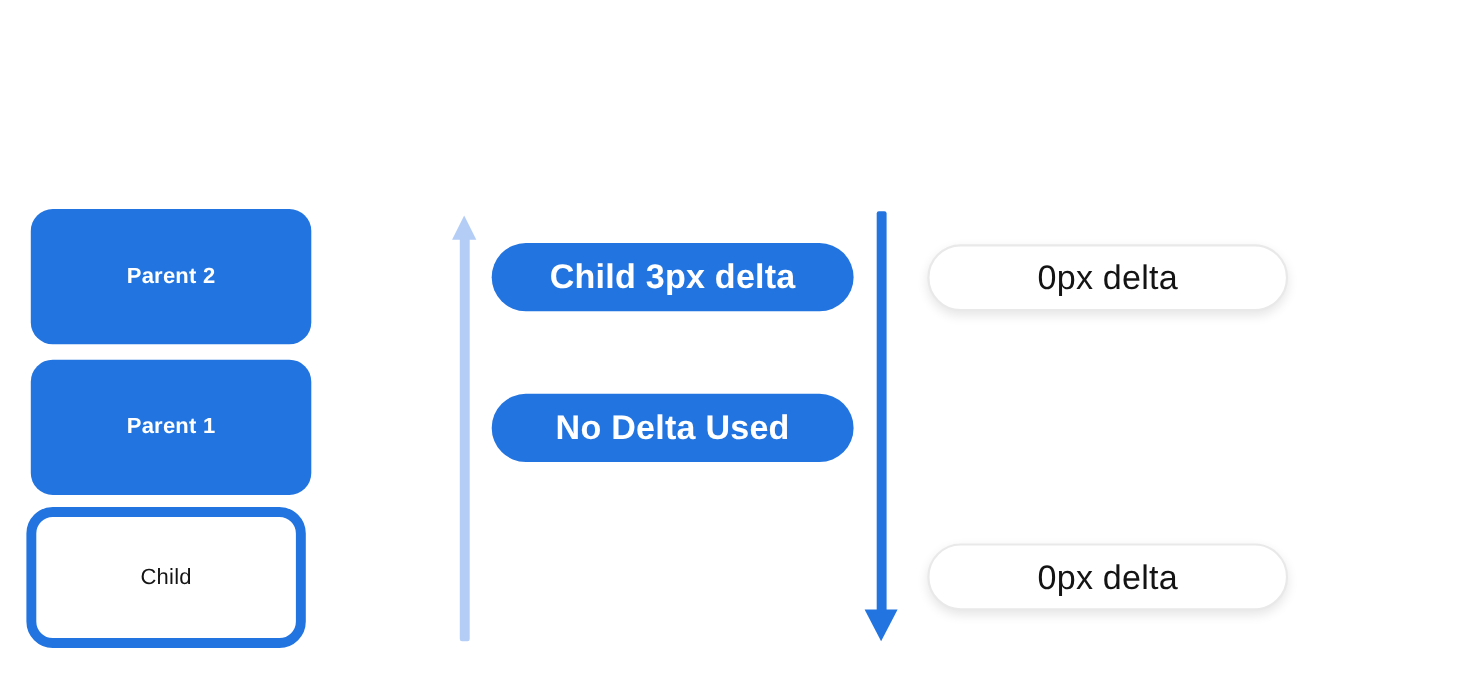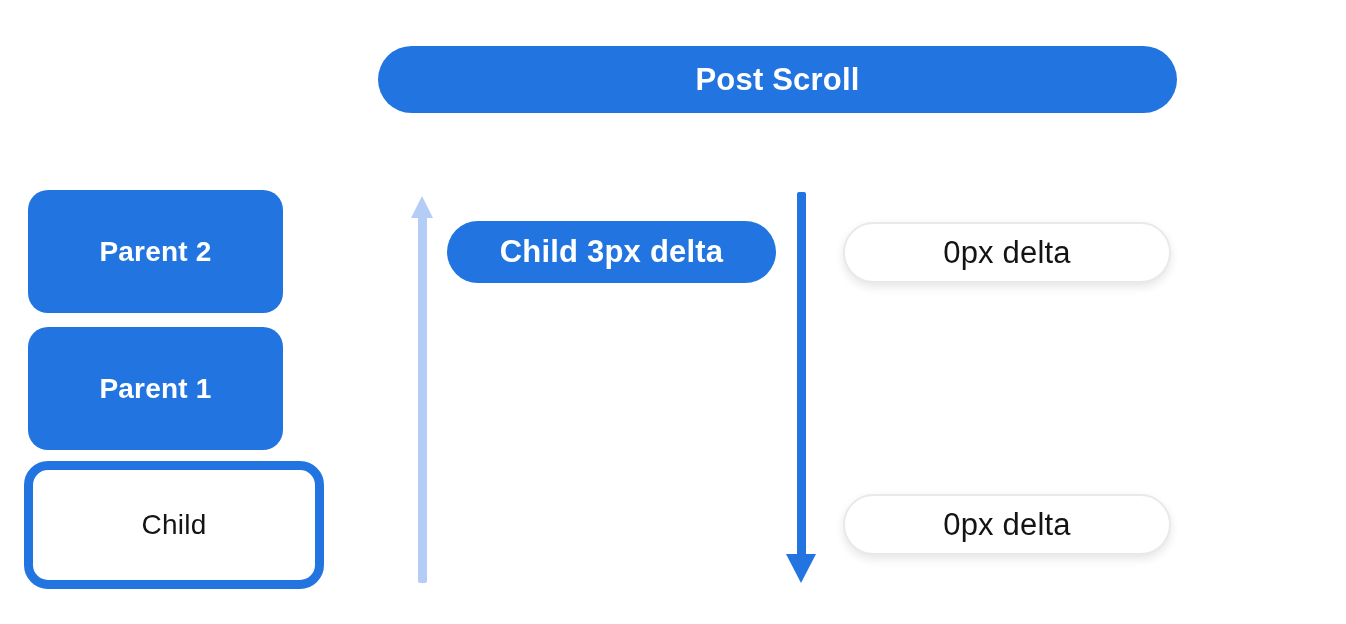--- a/index.html
+++ b/index.html
@@ -27,26 +27,26 @@
   
   .banner{
     position:absolute;left:378px;top:46px;width:799px;height:67px;
     background:var(--blue);border-radius:34px;
     color:var(--text-on-blue);font-size:31px;font-weight:700;
   }
   
   .node{
     position:absolute;left:28px;width:255px;height:123px;
     background:var(--blue);border-radius:20px;
-    color:var(--text-on-blue);font-size:28px;font-weight:700;
+    color:var(--text-on-blue);font-size:20px;font-weight:700;
   }
   .node.parent2{top:190px;}
   .node.parent1{top:327px;}
   .node.child{
-    left:24px;top:461px;width:300px;height:128px;
+    left:24px;top:461px;width:254px;height:128px;
     background:var(--pill-bg);
     border:9px solid var(--blue);border-radius:24px;
     color:var(--text-dark);font-weight:500;
   }
   
   .pill-blue{
     position:absolute;left:447px;width:329px;height:62px;
     background:var(--blue);border-radius:31px;
     color:var(--text-on-blue);font-size:31px;font-weight:700;
   }
@@ -85,38 +85,38 @@
     border-right:15.5px solid transparent;
     border-top:29px solid var(--blue);
   }
   .arrow-down{left:786px;top:192px;width:31px;height:391px;}
 </style>
 </head>
 <body>
 
 <div class="canvas">
 
-  <div class="banner label">Post Scroll</div>
 
   <div class="node parent2 label">Parent 2</div>
 
   <div class="node parent1 label">Parent 1</div>
 
   <div class="node child label">Child</div>
 
   <div class="arrow arrow-up">
     <div class="head"></div>
     <div class="shaft"></div>
   </div>
 
   <div class="arrow arrow-down">
     <div class="shaft"></div>
     <div class="head"></div>
   </div>
 
   <div class="pill-blue used label">Child 3px delta</div>
 
+  <div class="pill-blue nodelta label">No Delta Used</div>
 
   <div class="pill-white top label">0px delta</div>
 
   <div class="pill-white bottom label">0px delta</div>
 
 </div>
 
 </body></html>

